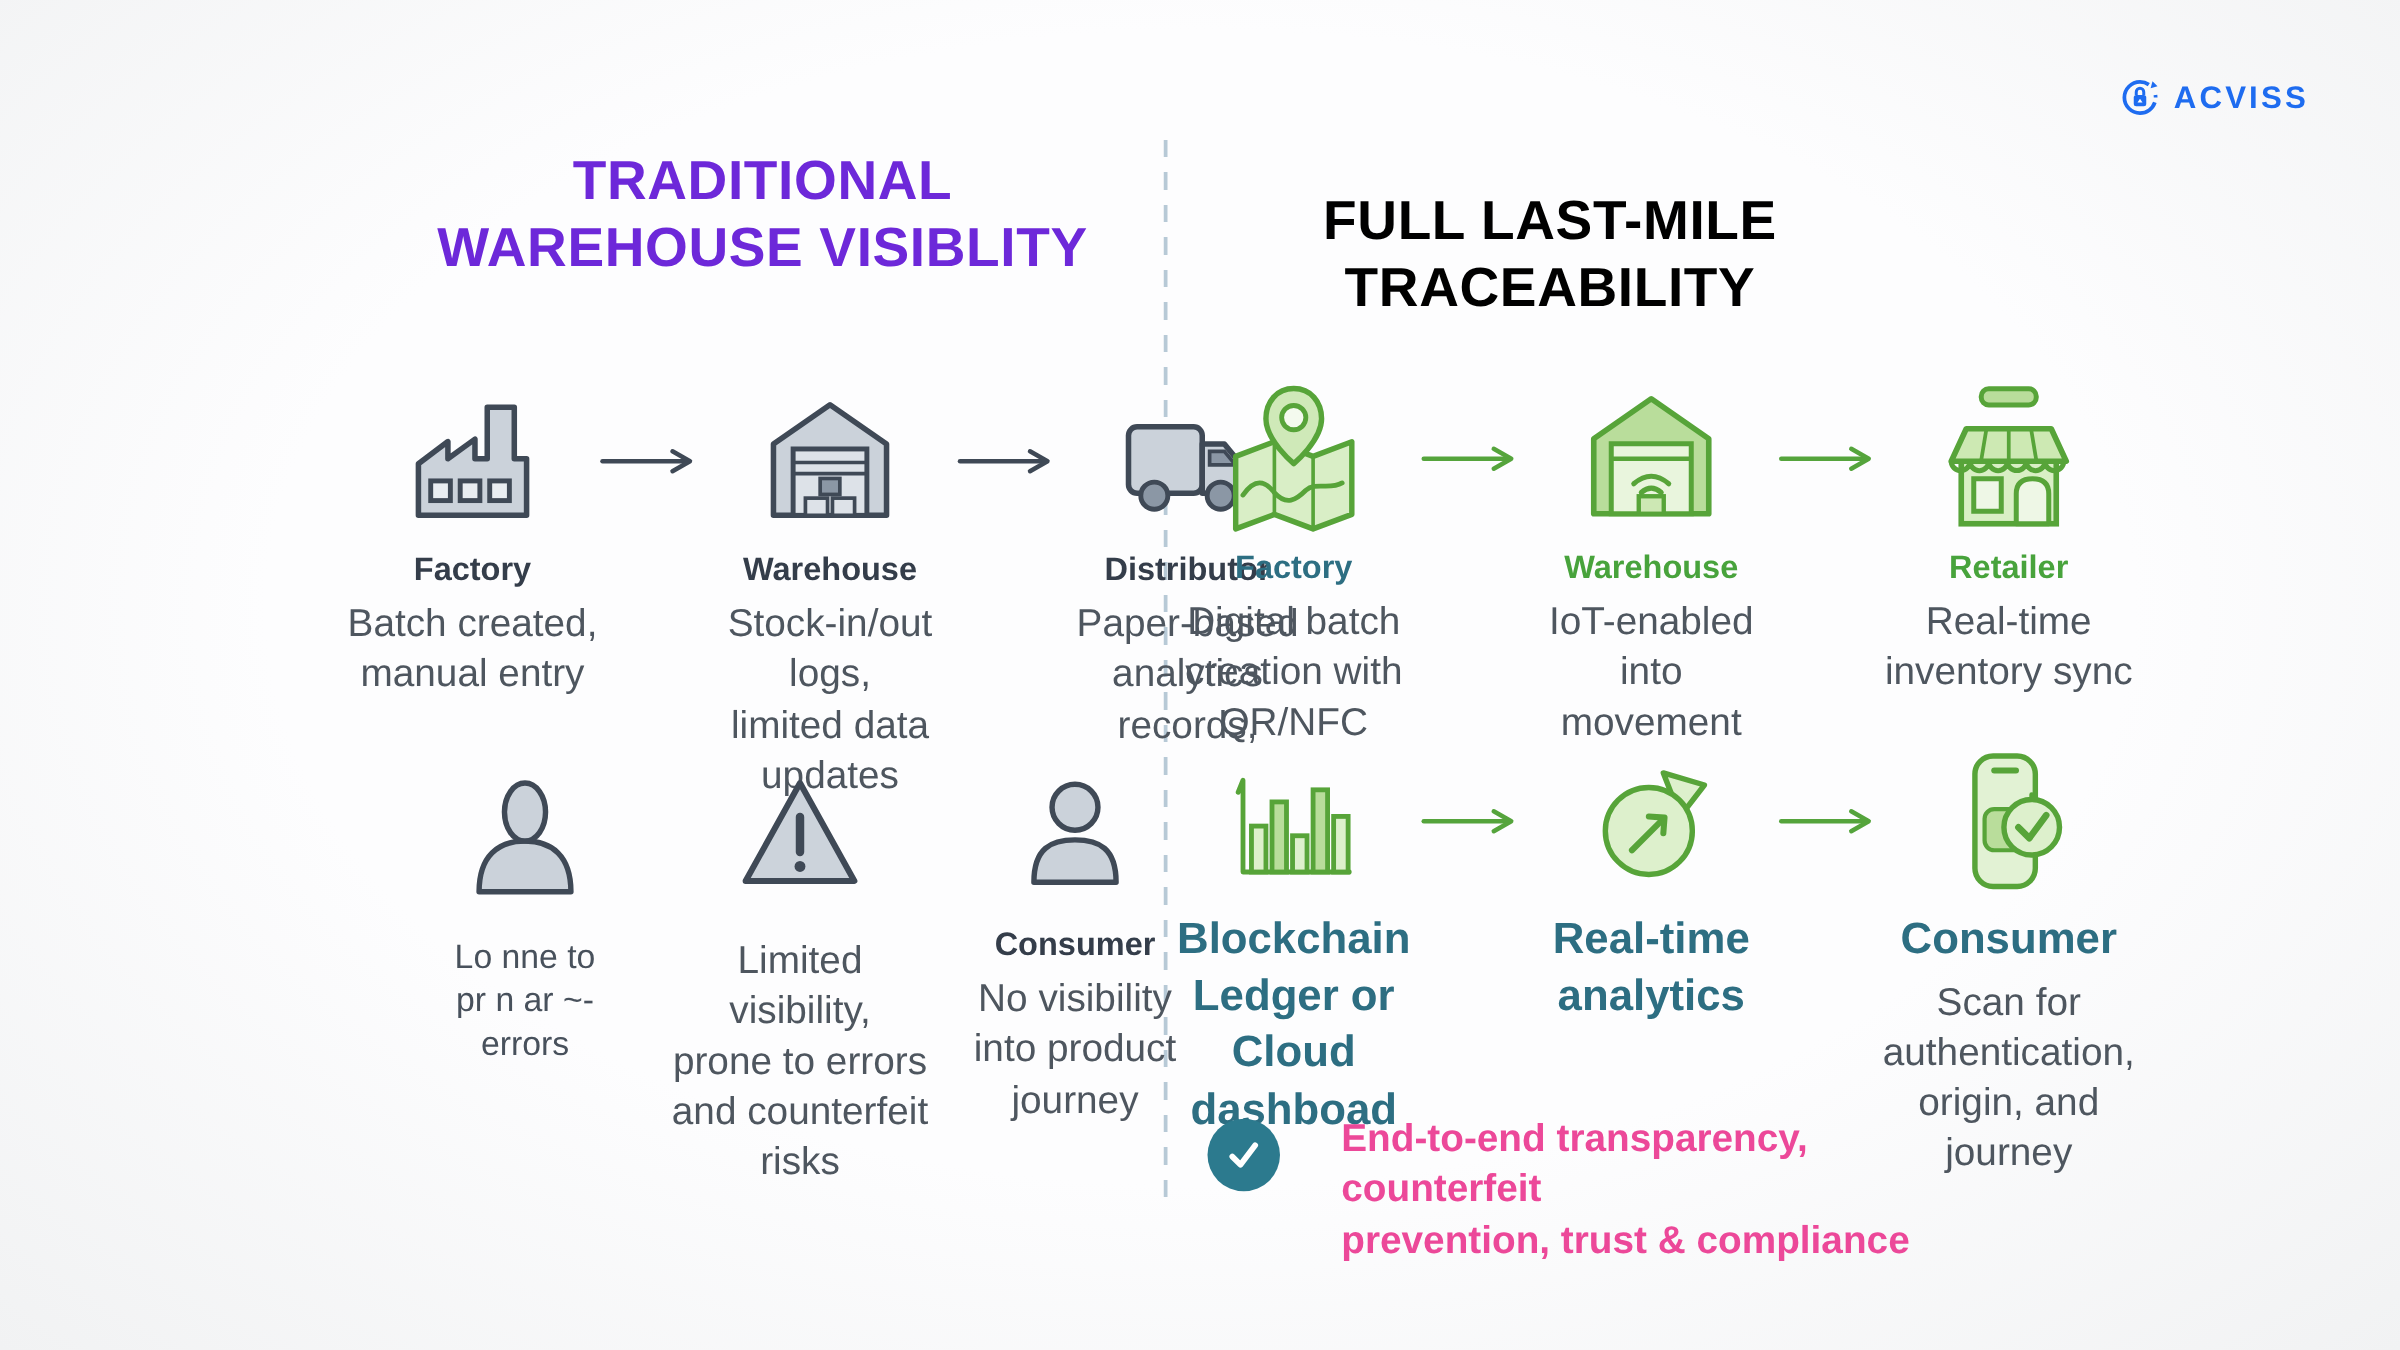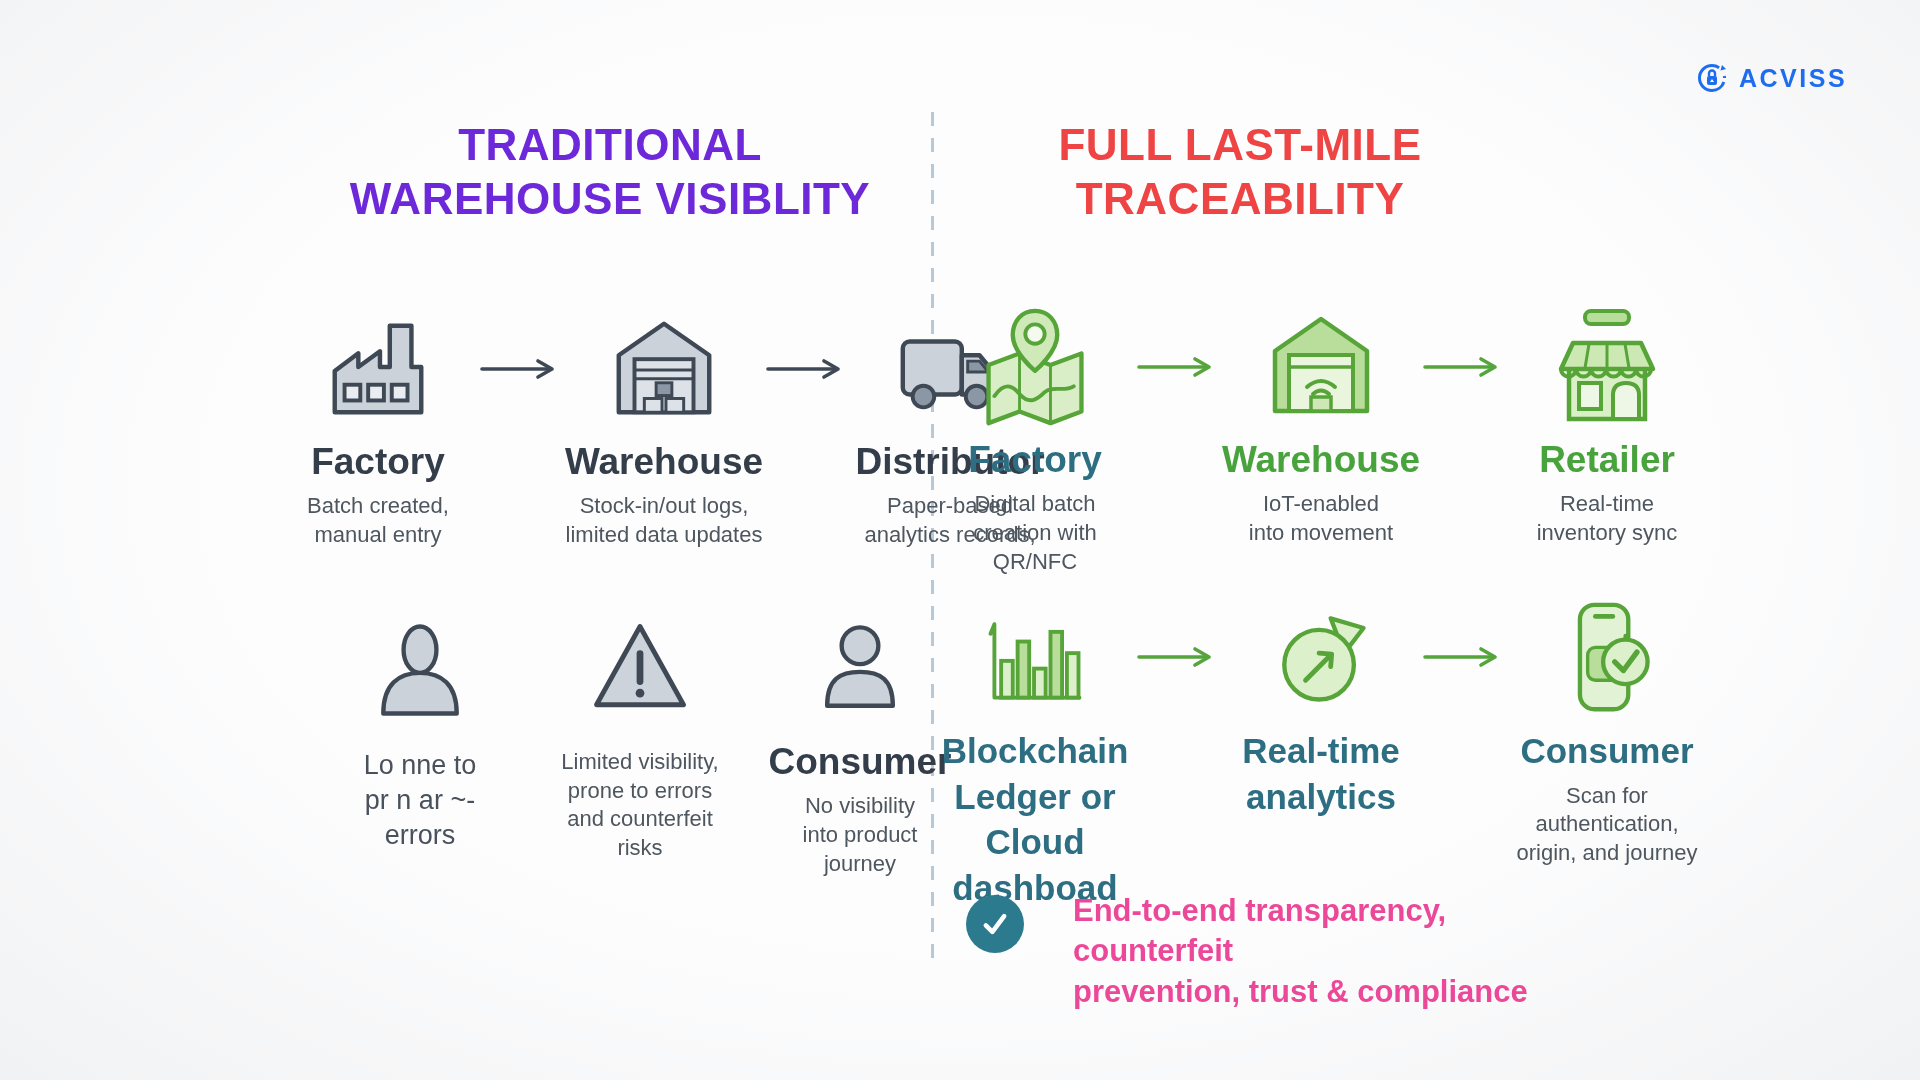--- a/index.html
+++ b/index.html
@@ -5,31 +5,31 @@
   html,body{margin:0;padding:0;}
   body{
     width:1920px;height:1080px;overflow:hidden;position:relative;
     font-family:"Liberation Sans", sans-serif;
     background:radial-gradient(ellipse at 50% 45%, #fdfdfe 55%, #f1f2f3 100%);
   }
   .abs{position:absolute;}
   
   .title{font-weight:700;font-size:44px;line-height:1.22;text-align:center;white-space:pre-line;letter-spacing:.5px;}
   .title-left{color:#6d28d9;}
-  .title-right{color:#ef4444;}
+  .title-right{color:#000000;margin-top:32px;}
   
   .divider{left:931px;top:112px;width:3px;height:856px;
     background:repeating-linear-gradient(to bottom,#b7c9d6 0 14px,transparent 14px 26px);}
   
   .flow{display:flex;align-items:flex-start;}
   .cell{display:flex;flex-direction:column;align-items:center;width:200px;flex:0 0 auto;}
   .cell .iconbox{height:118px;display:flex;align-items:center;justify-content:center;}
   .arrowbox{flex:1 1 auto;display:flex;justify-content:center;margin-top:48px;}
-  .node-label{font-size:37px;font-weight:700;color:#343d4a;margin-top:12px;text-align:center;white-space:pre-line;line-height:1.2;}
-  .node-desc{font-size:22px;color:#4e565f;margin-top:8px;text-align:center;white-space:pre-line;line-height:1.3;}
+  .node-label{font-size:26px;font-weight:700;color:#343d4a;margin-top:12px;text-align:center;white-space:pre-line;line-height:1.2;}
+  .node-desc{font-size:31px;color:#4e565f;margin-top:8px;text-align:center;white-space:pre-line;line-height:1.3;}
   .label-teal{color:#2d6e82;}
   .label-green{color:#48a33c;}
   .teal-label-multiline{font-size:35px;font-weight:700;color:#2d6e82;margin-top:12px;text-align:center;white-space:pre-line;line-height:1.3;}
   
   .footer{left:966px;top:891px;display:flex;align-items:flex-start;gap:22px;width:640px;}
   .check-circle{width:58px;height:58px;border-radius:50%;background:#2c7a8e;flex:0 0 auto;
     display:flex;align-items:center;justify-content:center;margin-top:4px;}
   .footer-text{font-size:31px;font-weight:600;color:#ec4899;line-height:1.3;white-space:pre-line;margin-left:27px;}
   
   .logo{left:1694px;top:60px;display:flex;align-items:center;gap:9px;text-align:center;}

